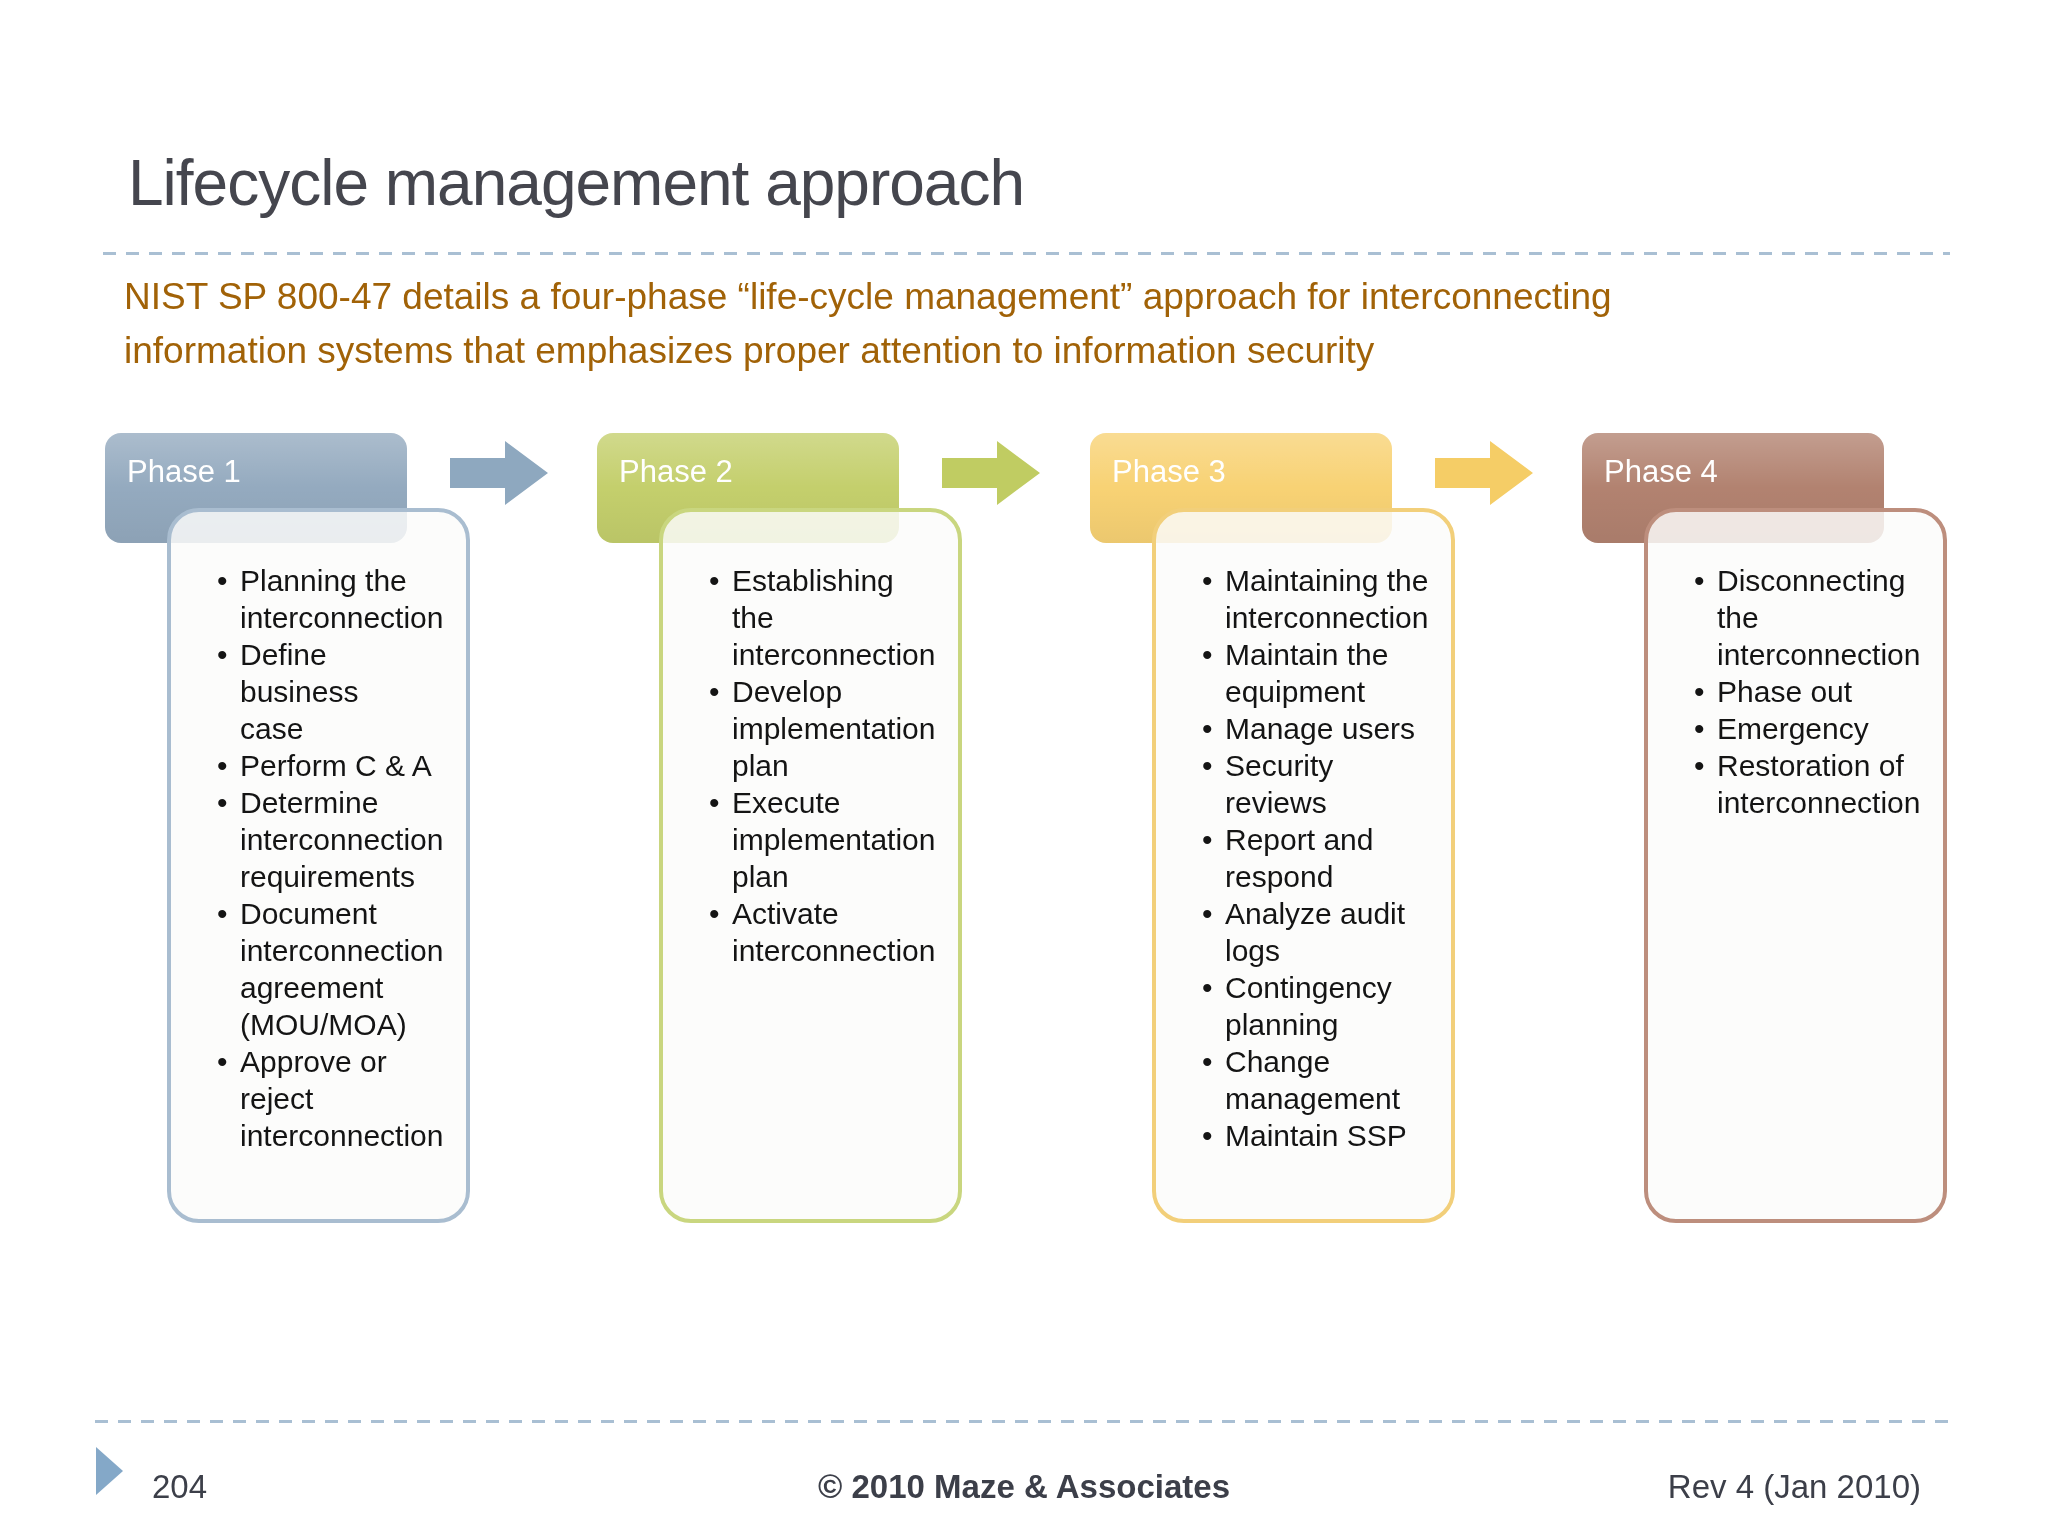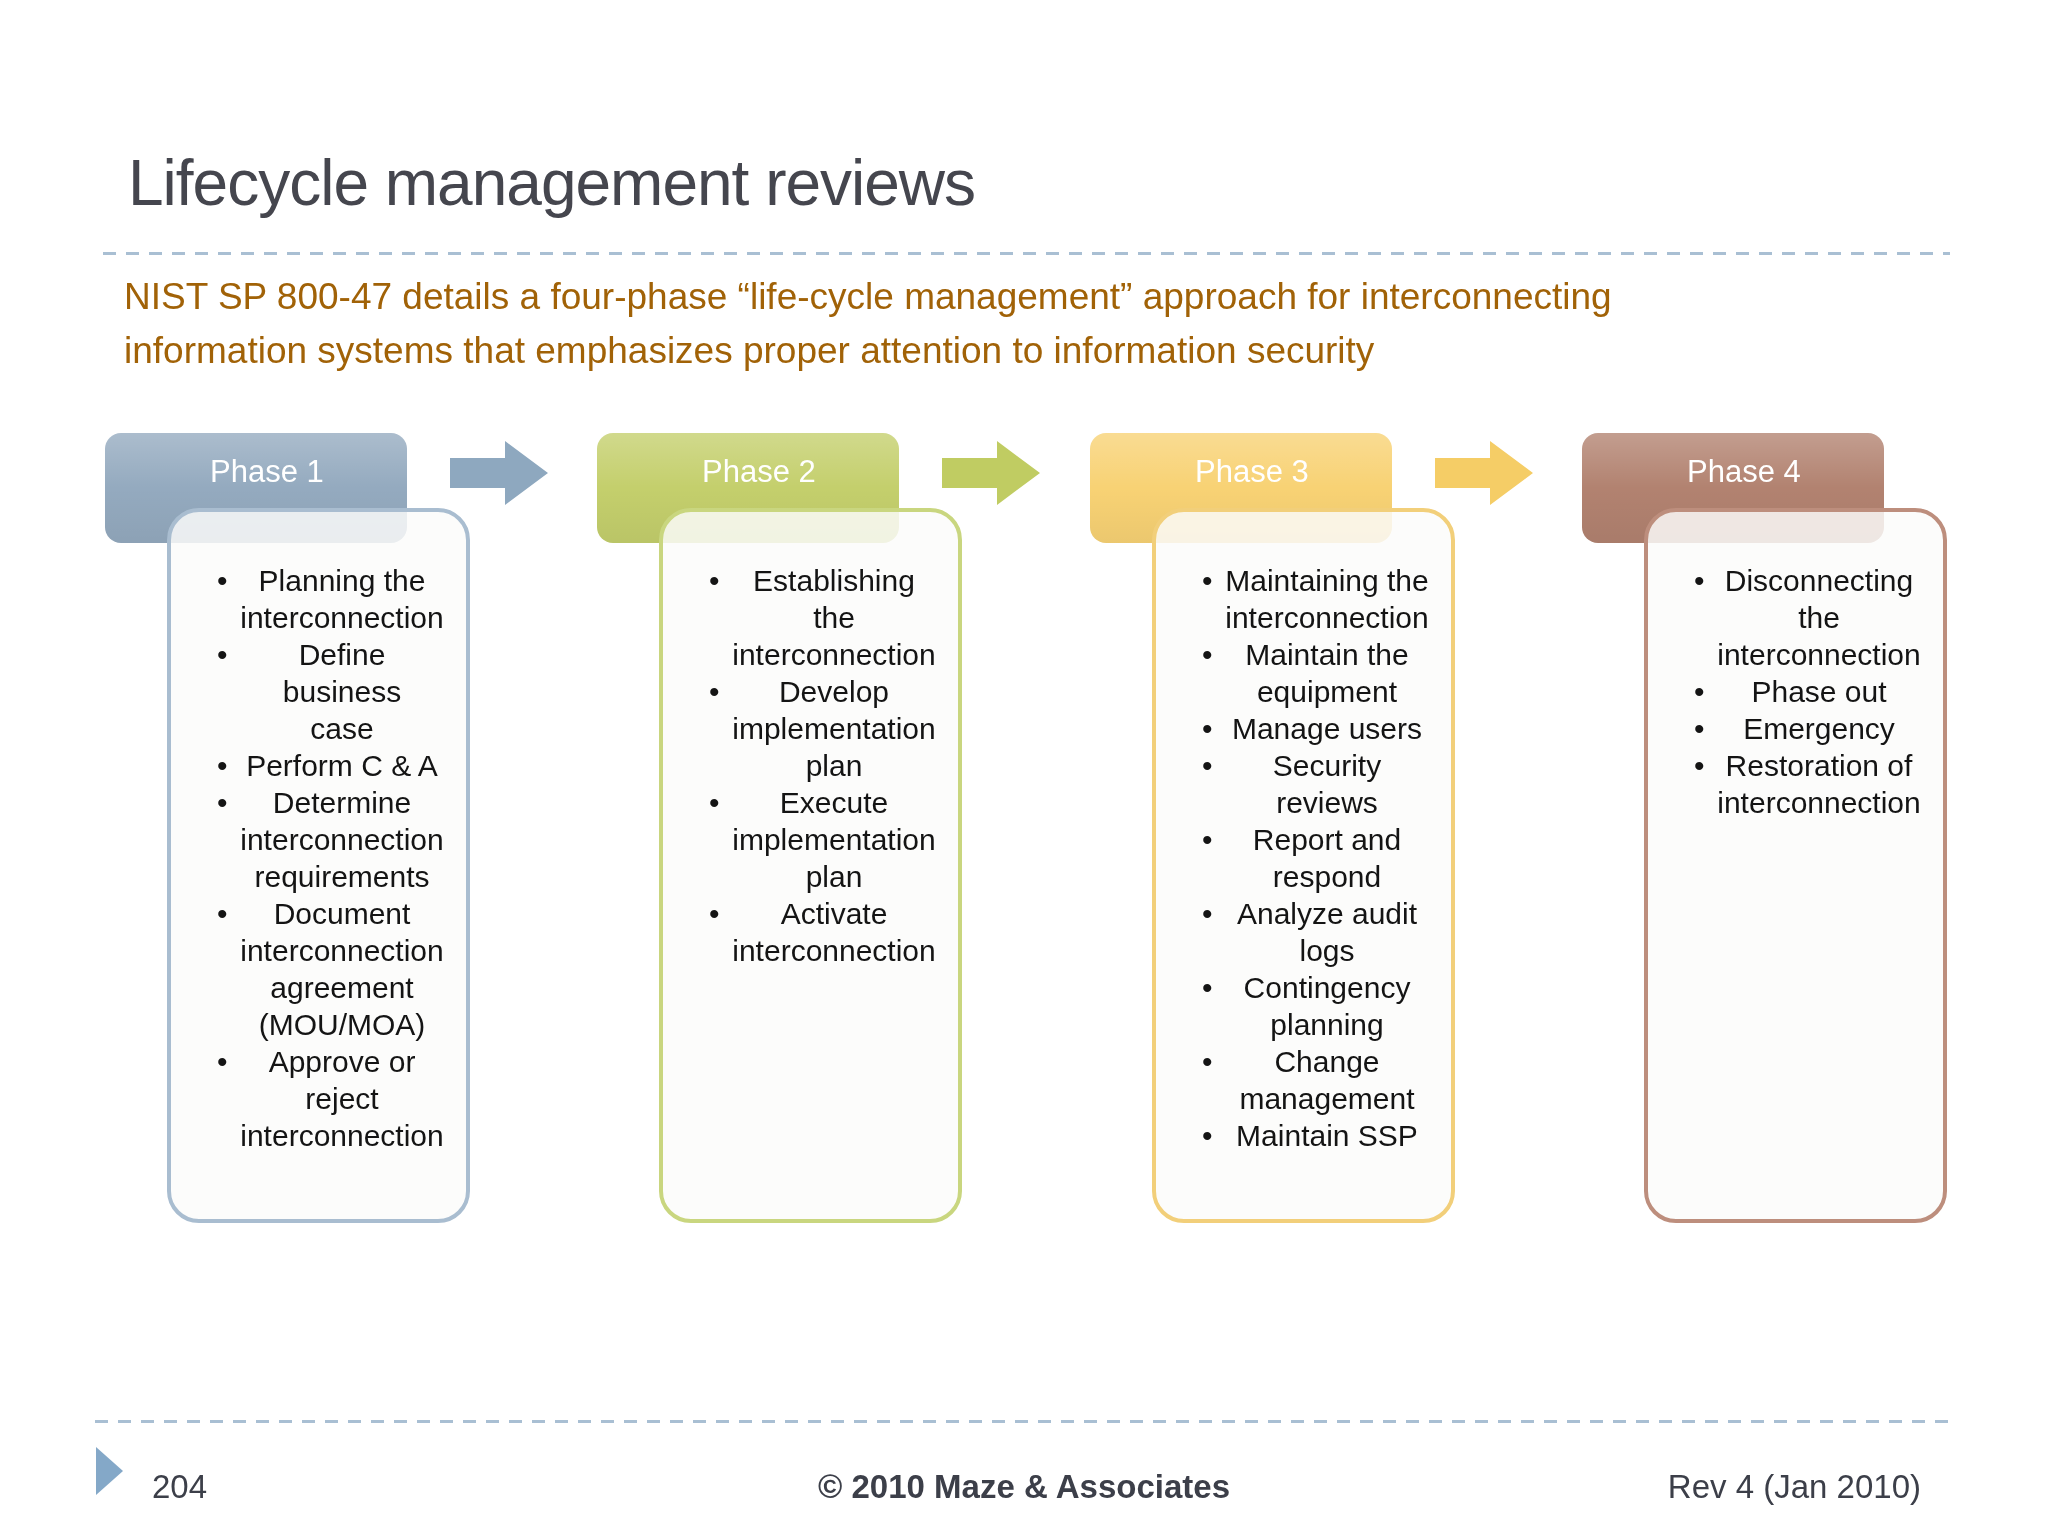--- a/index.html
+++ b/index.html
@@ -15,21 +15,21 @@
   .dash-line {
     position:absolute; height:3px;
     background:repeating-linear-gradient(90deg, var(--divider-dash,#a9bfd3) 0 13px, transparent 13px 23px);
   }
   .title-divider  { left:103px; top:252px; width:1847px; }
   .footer-divider { left:95px;  top:1420px; width:1855px; }
   .subtitle {
     position:absolute; left:124px; top:270px;
     font-size:37px; line-height:54px; color:#a16207; white-space:pre-line;
   }
-  .phase { position:absolute; top:0; height:1348px; width:492px;text-align:center; }
+  .phase { position:absolute; top:0; height:1348px; width:492px; }
   .ph-header {
     position:absolute; left:0; top:433px; width:302px; height:110px;
     border-radius:16px; box-sizing:border-box;
     background-color:var(--header,#999);
     background-image:linear-gradient(180deg, rgba(255,255,255,0.22), rgba(255,255,255,0) 50%, rgba(0,0,0,0.05));
     color:#ffffff; font-size:31px; padding:21px 0 0 22px; z-index:1;
   }
   .ph-body {
     position:absolute; left:62px; top:508px; width:303px; height:715px;
     border-radius:32px; border:4px solid var(--border,#ccc);
@@ -56,21 +56,21 @@
   .footer-text { position:absolute; top:1468px; font-size:33px; color:#3c3f49; white-space:nowrap; }
   .page-number { left:152px; }
   .copyright   { left:0; width:2048px; text-align:center;font-weight:bold; }
   .revision    { right:127px; }
 </style>
 </head>
 <body>
 
 <div class="slide">
 
-  <div class="title">Lifecycle management reviews</div>
+  <div class="title">Lifecycle management approach</div>
   <div class="dash-line title-divider"></div>
   <div class="subtitle">NIST SP 800-47 details a four-phase “life-cycle management” approach for interconnecting
 information systems that emphasizes proper attention to information security</div>
 
   <div class="phase" style="left: 105px; --header: #94aabf; --border: #a9bdd0; --arrow: #8ea8bf;">
     <div class="ph-header">
       <span>Phase 1</span>
     </div>
     <div class="ph-body">
       <ul class="bullets">

